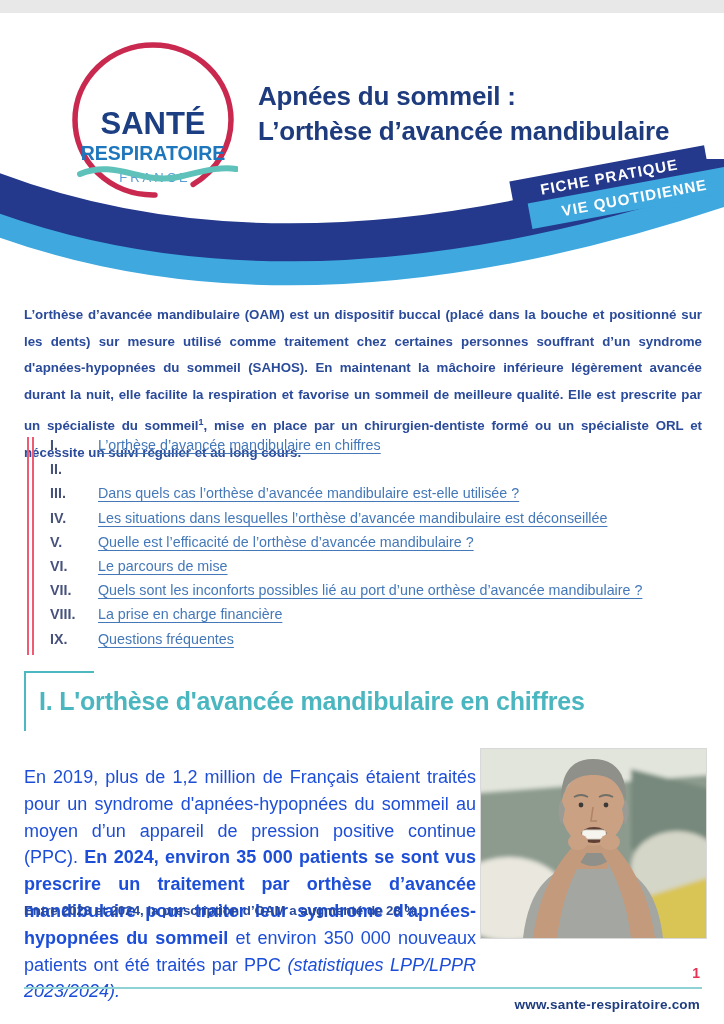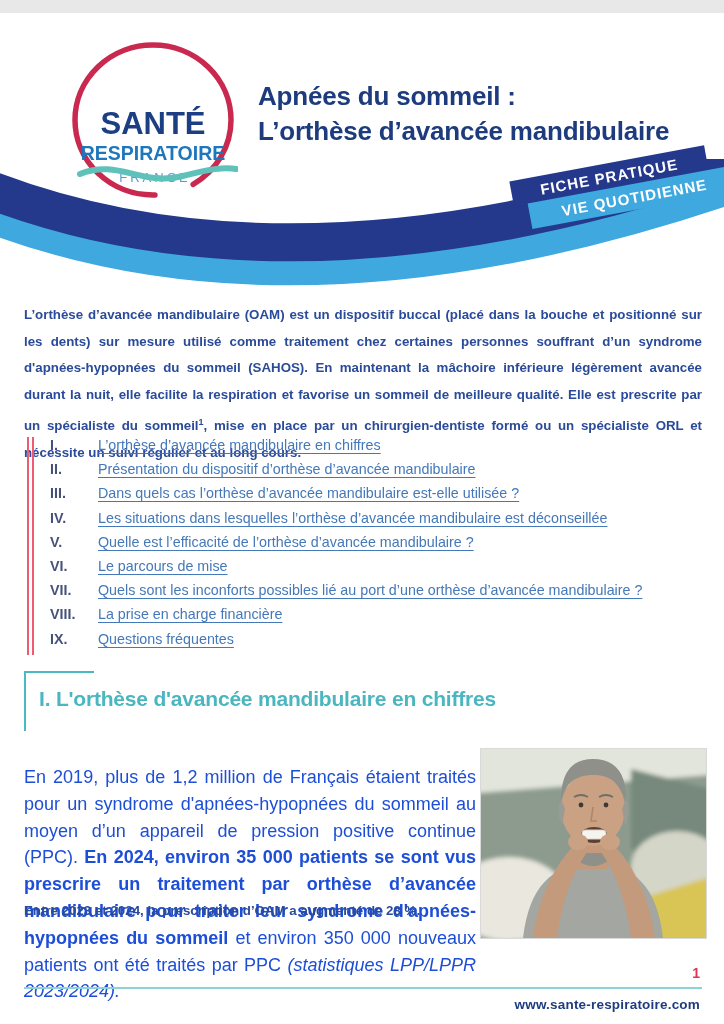--- a/index.html
+++ b/index.html
@@ -40,21 +40,21 @@
   .toc-num{width:48px;flex:0 0 48px;color:#47527b;font-weight:bold;}
   .toc-link{color:#4478b9;text-decoration:underline;text-underline-offset:3px;cursor:pointer;white-space:nowrap;text-align:right;}
   
   .sec-heading{position:absolute;left:24px;top:658px;width:640px;}
   .sec-heading .bracket{
     position:absolute;left:0;top:0;width:68px;height:58px;
     border-top:2px solid #4cb8c0;border-left:2px solid #4cb8c0;
   }
   .sec-heading h2{
     margin:0;padding:16px 0 0 15px;
-    color:#4ab6bf;font-size:21px;font-weight:bold;letter-spacing:-0.2px;
+    color:#4ab6bf;font-size:25px;font-weight:bold;letter-spacing:-0.2px;
   }
   
   .sec-body{position:absolute;left:24px;top:733px;width:452px;color:#1d4ed8;font-size:18px;line-height:26.8px;text-align:justify;}
   .sec-body .b{font-weight:bold;}
   .sec-body .i{font-style:italic;}
   .sec-highlight{
     position:absolute;left:24px;top:872px;width:452px;
     color:#2a4a9a;font-size:13.3px;font-weight:bold;line-height:26px;
   }
   .photo{
@@ -108,21 +108,20 @@
   <p class="intro"><span>L’orthèse d’avancée mandibulaire (OAM) est un dispositif buccal (placé dans la bouche et positionné sur les dents) sur mesure utilisé comme traitement chez certaines personnes souffrant d’un syndrome d'apnées-hypopnées du sommeil (SAHOS). En maintenant la mâchoire inférieure légèrement avancée durant la nuit, elle facilite la respiration et favorise un sommeil de meilleure qualité. Elle est prescrite par un spécialiste du sommeil</span><sup>1</sup><span>, mise en place par un chirurgien-dentiste formé ou un spécialiste ORL et nécessite un suivi régulier et au long cours.</span></p>
 
   <nav class="toc">
     <div class="toc-inner">
       <div class="toc-row">
         <span class="toc-num">I.</span>
         <a class="toc-link">L’orthèse d’avancée mandibulaire en chiffres</a>
       </div>
       <div class="toc-row">
         <span class="toc-num">II.</span>
-        <a class="toc-link">Présentation du dispositif d’orthèse d’avancée mandibulaire</a>
       </div>
       <div class="toc-row">
         <span class="toc-num">III.</span>
         <a class="toc-link">Dans quels cas l’orthèse d’avancée mandibulaire est-elle utilisée ?</a>
       </div>
       <div class="toc-row">
         <span class="toc-num">IV.</span>
         <a class="toc-link">Les situations dans lesquelles l’orthèse d’avancée mandibulaire est déconseillée</a>
       </div>
       <div class="toc-row">

